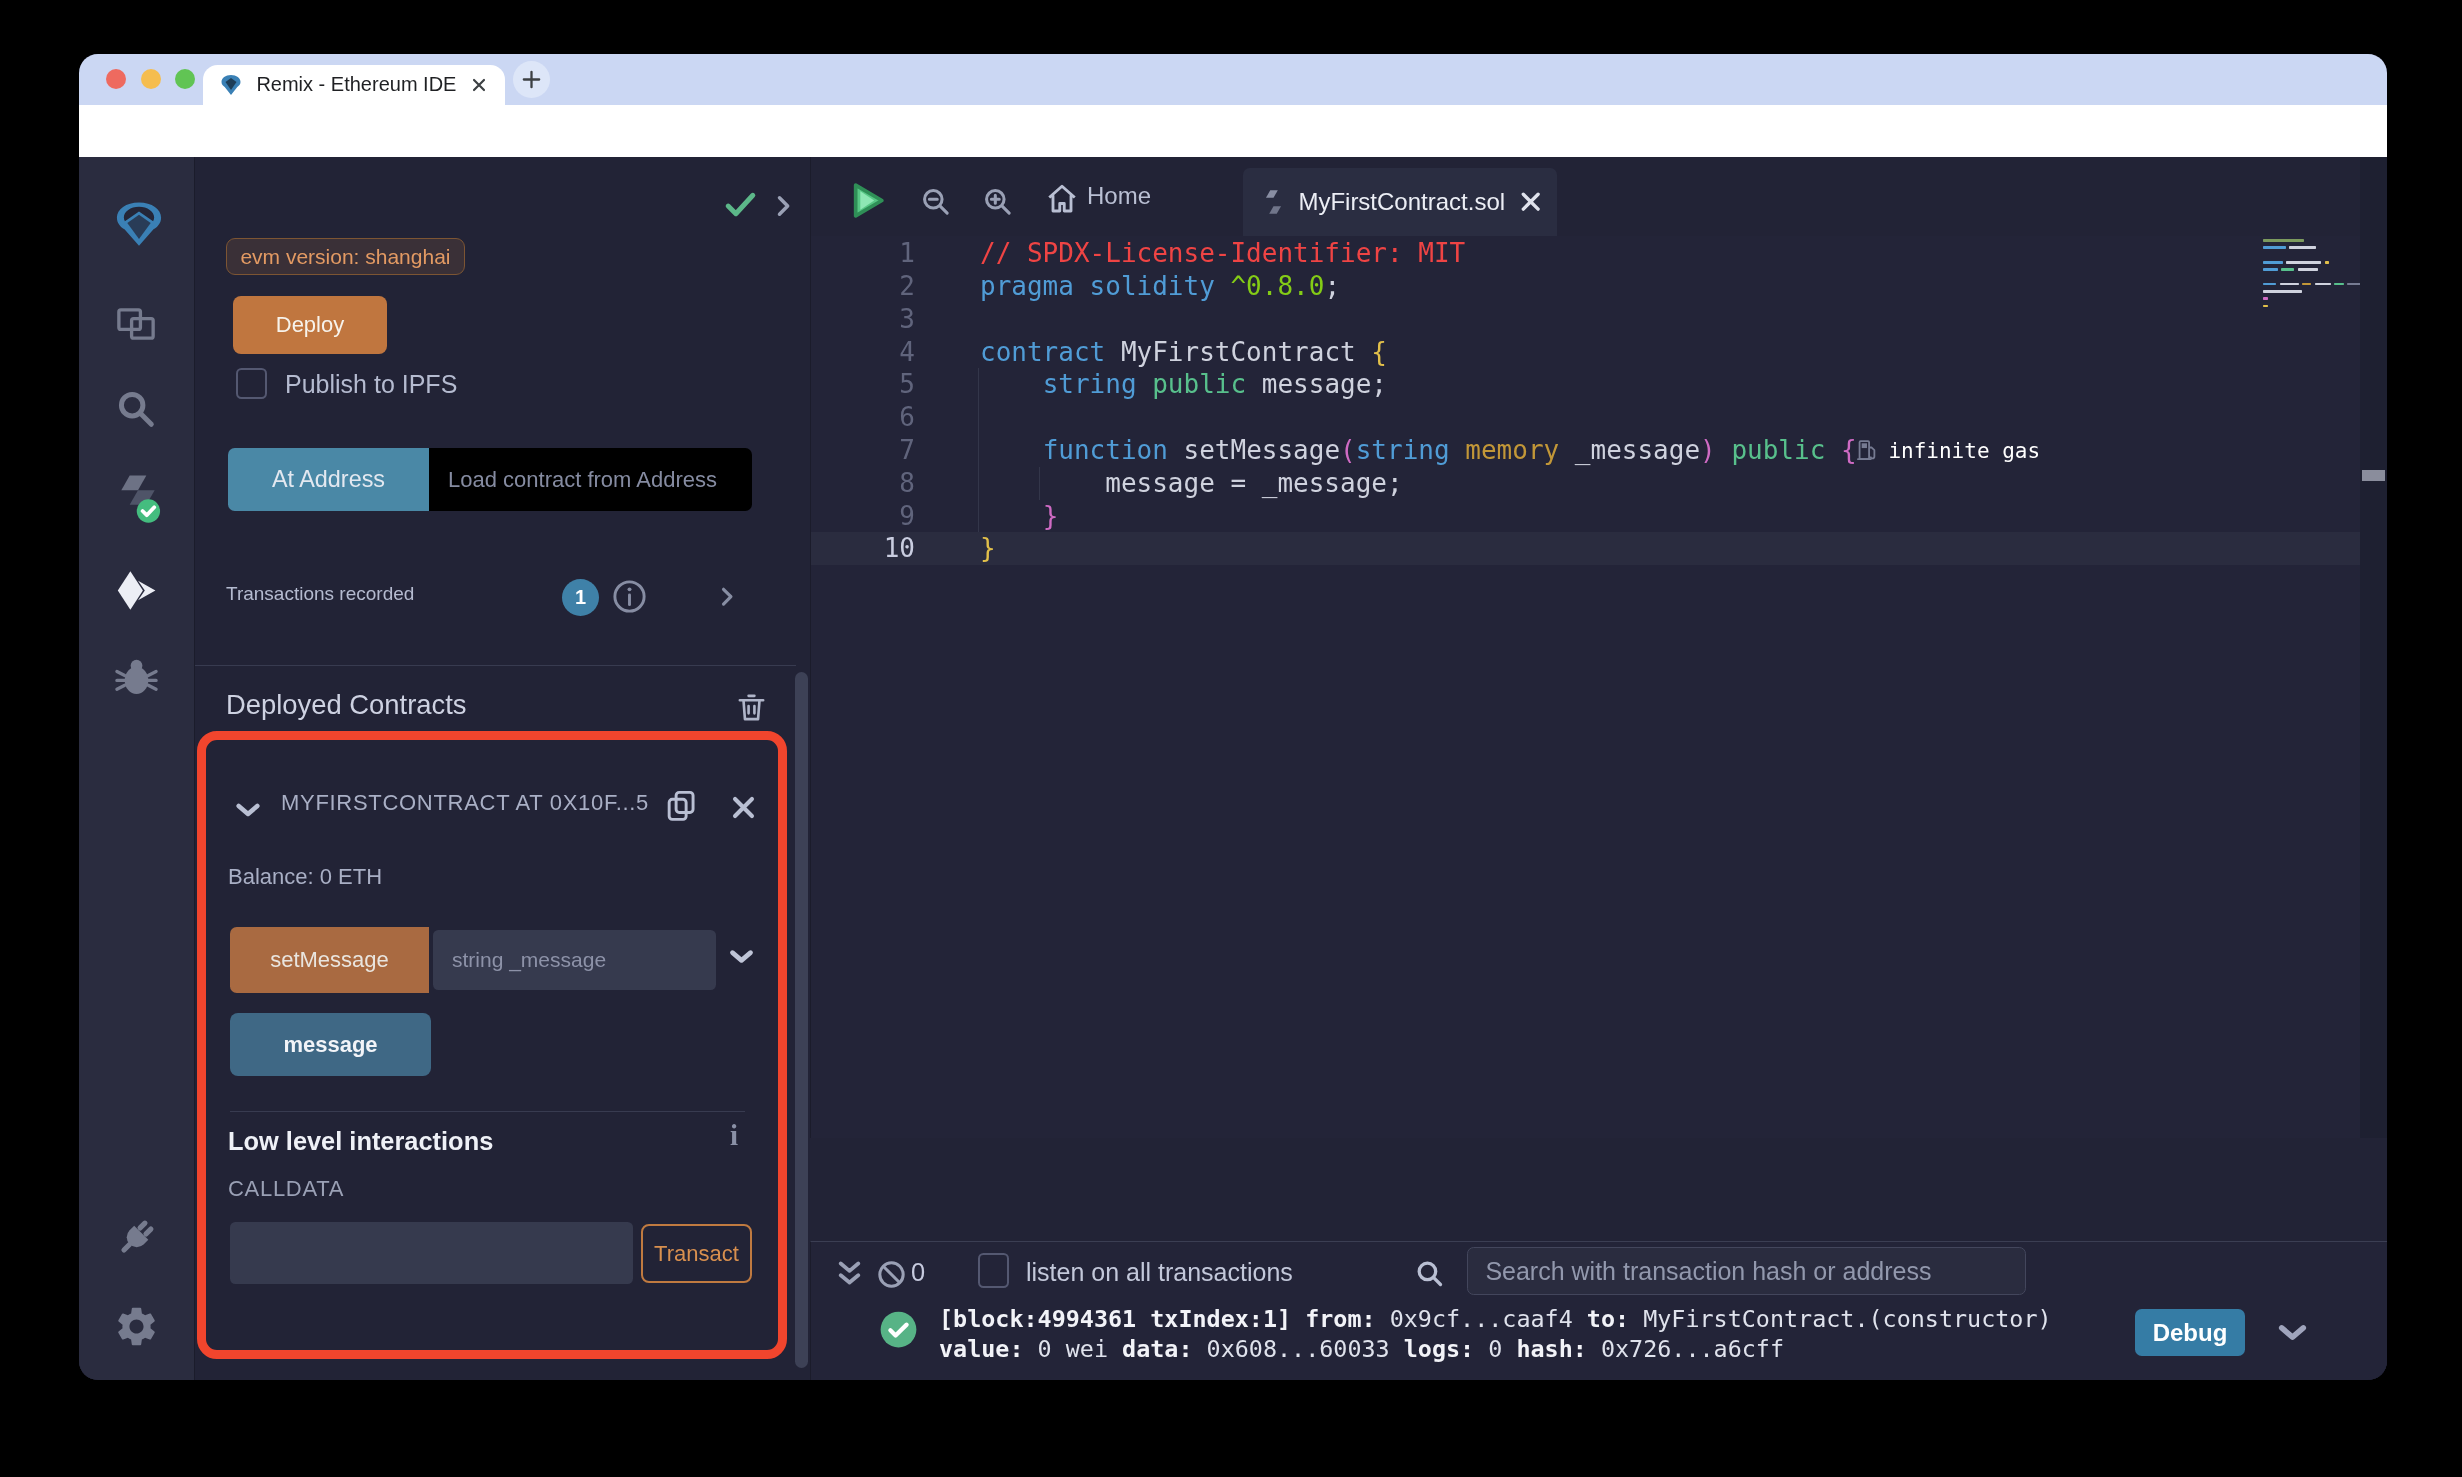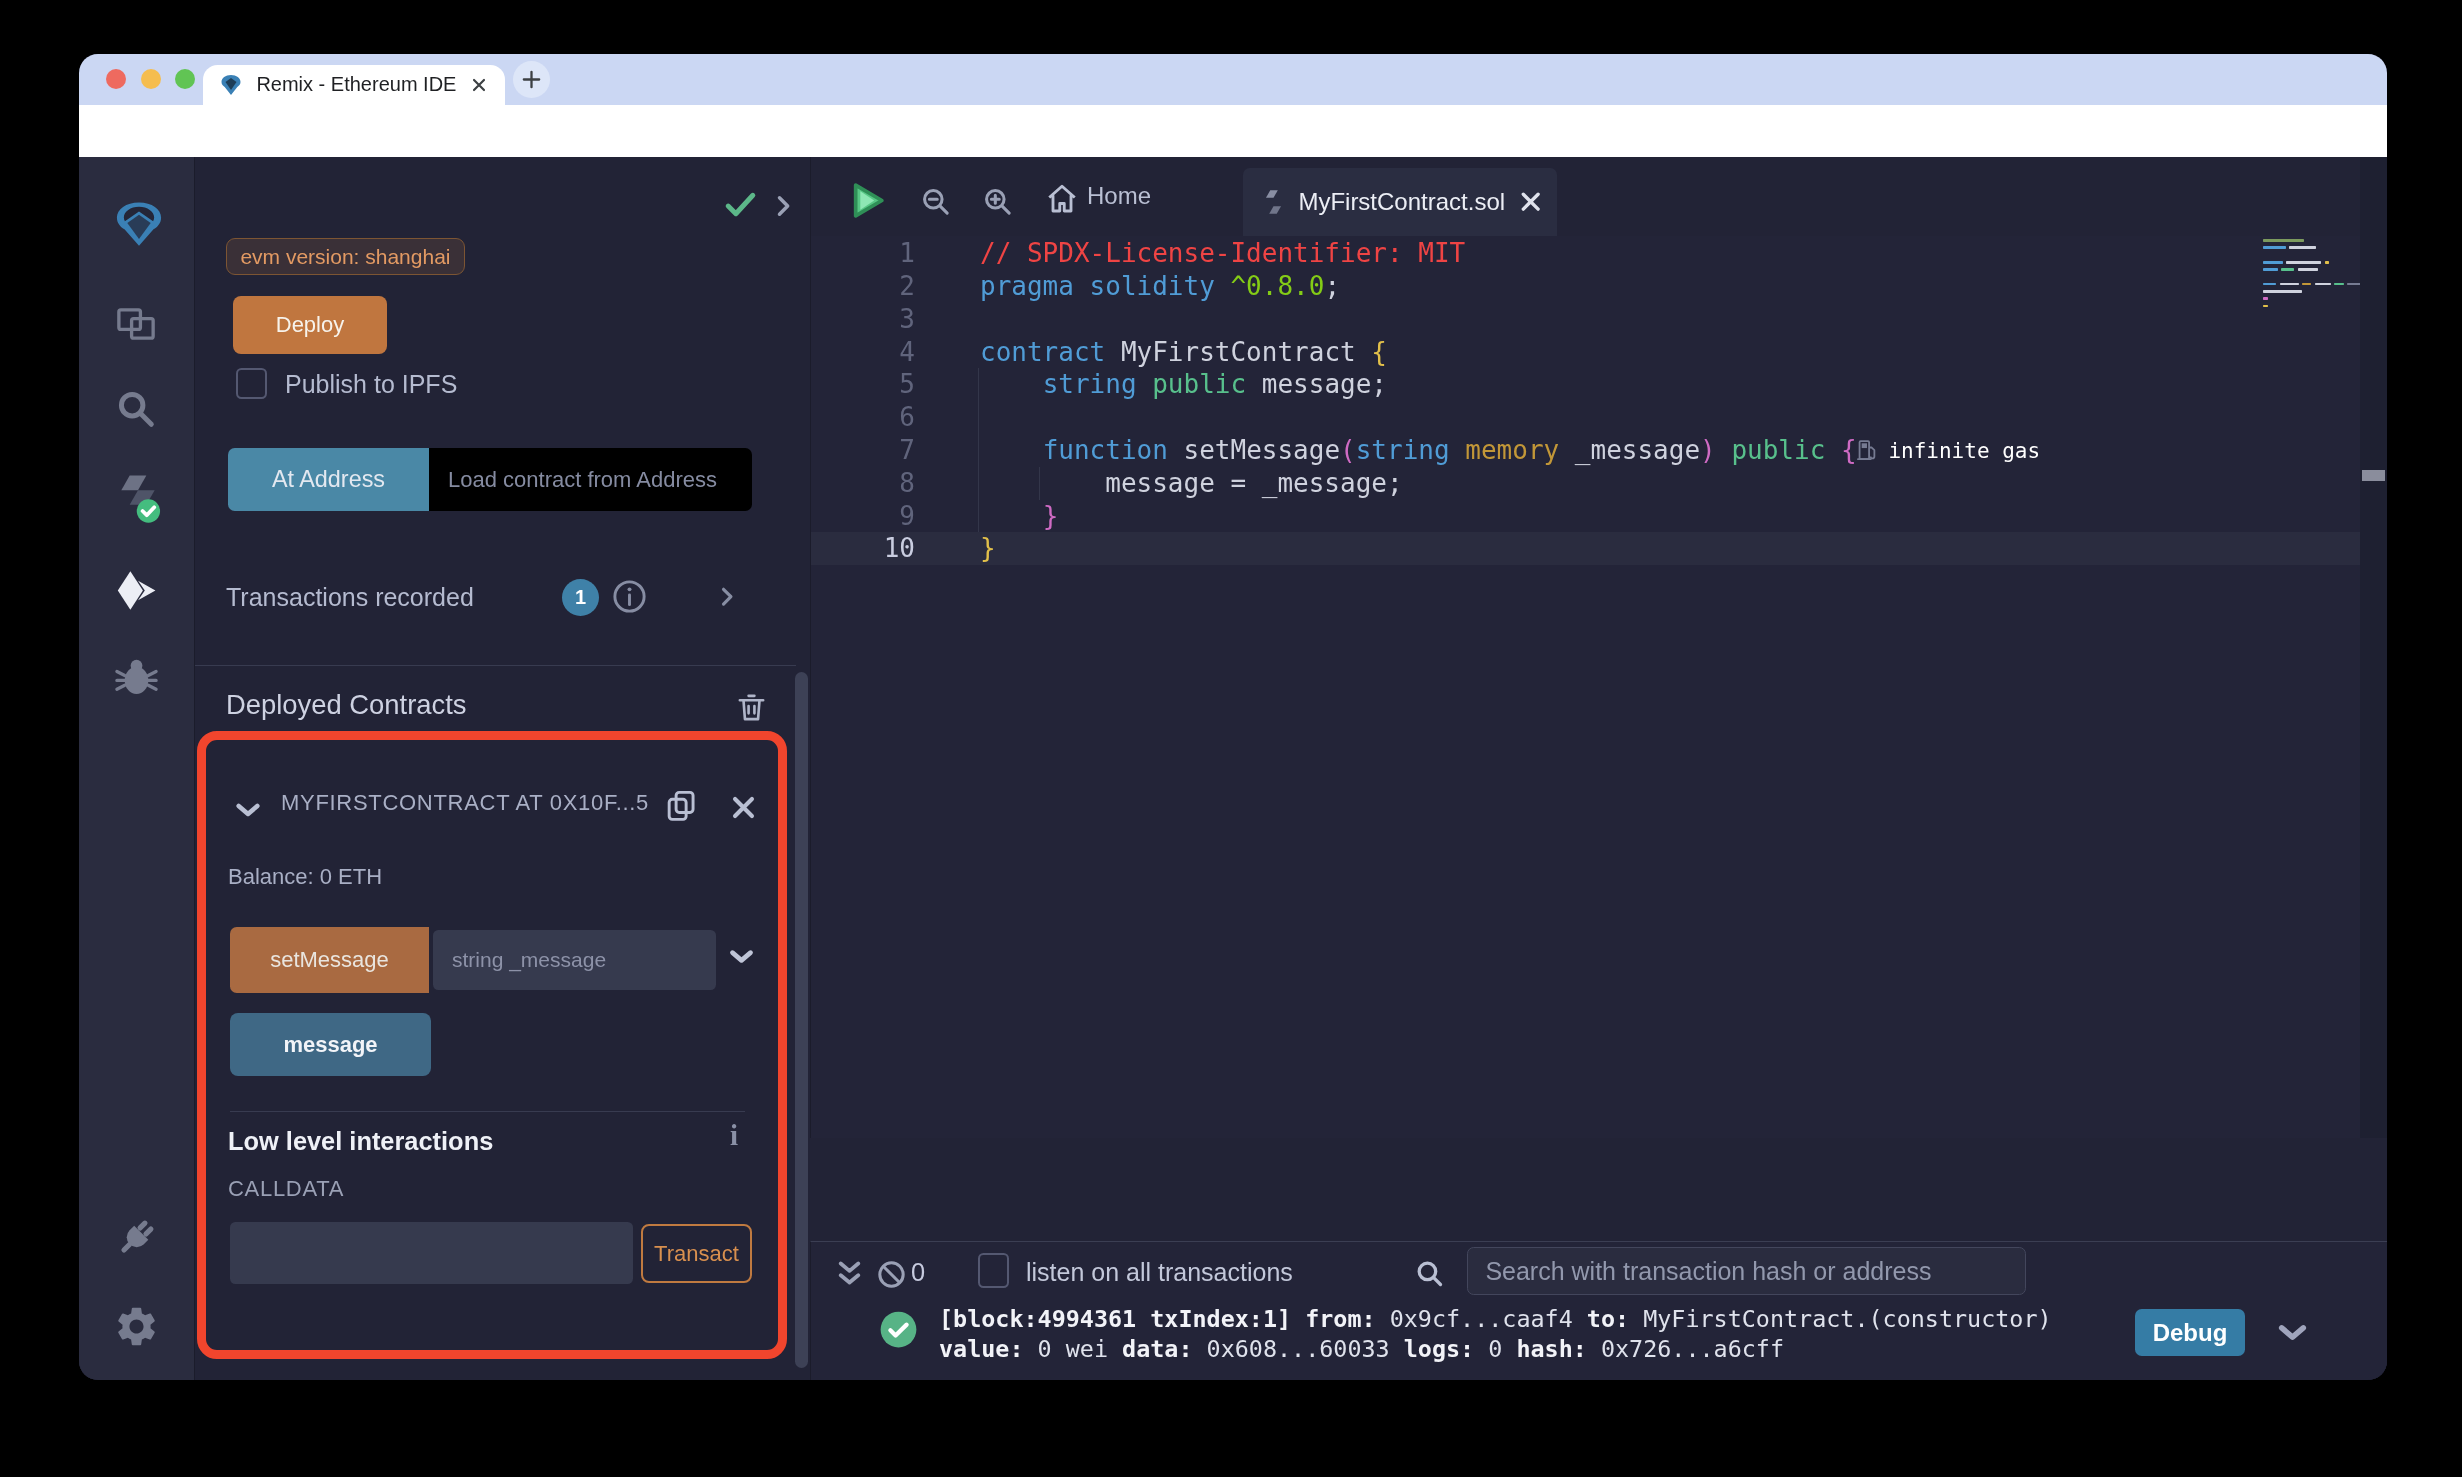--- a/index.html
+++ b/index.html
@@ -36,21 +36,21 @@
   .deploy-btn{position:absolute;left:38px;top:139px;width:154px;height:58px;background:#c0763f;color:#f7f3ec;}
   .chk{box-sizing:border-box;border:2px solid #545871;border-radius:5.4px;background:transparent;}
   .pub-chk{position:absolute;left:41px;top:211px;width:31px;height:31px;}
   .pub-lbl{position:absolute;left:90px;top:213px;font-size:25px;color:#b5bbd0;}
   .ataddr-btn{position:absolute;left:33px;top:291px;width:201px;height:63px;background:#4a88a6;color:#e3e8f0;
               border-radius:6.7px 0 0 6.7px;font-size:23.4px;}
   .ataddr-input{position:absolute;left:234px;top:291px;width:323px;height:63px;background:#000000;
                 border:none;border-radius:0 6.7px 6.7px 0;color:#c9cde0;font-size:22px;padding:0 19px;box-sizing:border-box;
                 font-family:"Liberation Sans",sans-serif;}
   .ataddr-input::placeholder{color:#858ba1;}
-  .txrec-lbl{position:absolute;left:31px;top:426px;font-size:25px;color:#b5bbd0;}
+  .txrec-lbl{position:absolute;left:31px;top:426px;font-size:19px;color:#b5bbd0;}
   .txrec-badge{position:absolute;left:367px;top:422px;width:37px;height:37px;border-radius:50%;background:#3f81a8;
                color:#fff;font-size:20px;font-weight:700;display:flex;align-items:center;justify-content:center;}
   .panel-divider{position:absolute;left:0;top:508px;width:601px;height:1.3px;background:#383b50;}
   .panel-scroll{position:absolute;left:600px;top:515px;width:13.4px;height:696px;border-radius:6.7px;background:#3d4156;}
   .dc-title{position:absolute;left:31px;top:532px;font-size:27.4px;color:#ced2e2;}
   .redbox{position:absolute;left:2px;top:574px;width:590px;height:628px;border:9.4px solid #f1452d;border-radius:20px;box-sizing:border-box;}
   .ct-name{position:absolute;left:86px;top:633px;width:373px;font-size:22px;color:#a9afc5;letter-spacing:0.7px;
            white-space:nowrap;overflow:hidden;}
   .balance{position:absolute;left:33px;top:707px;font-size:22px;color:#a9afc5;}
   .setmsg-btn{position:absolute;left:35px;top:770px;width:199px;height:66px;background:#a96a41;color:#e9e5df;

